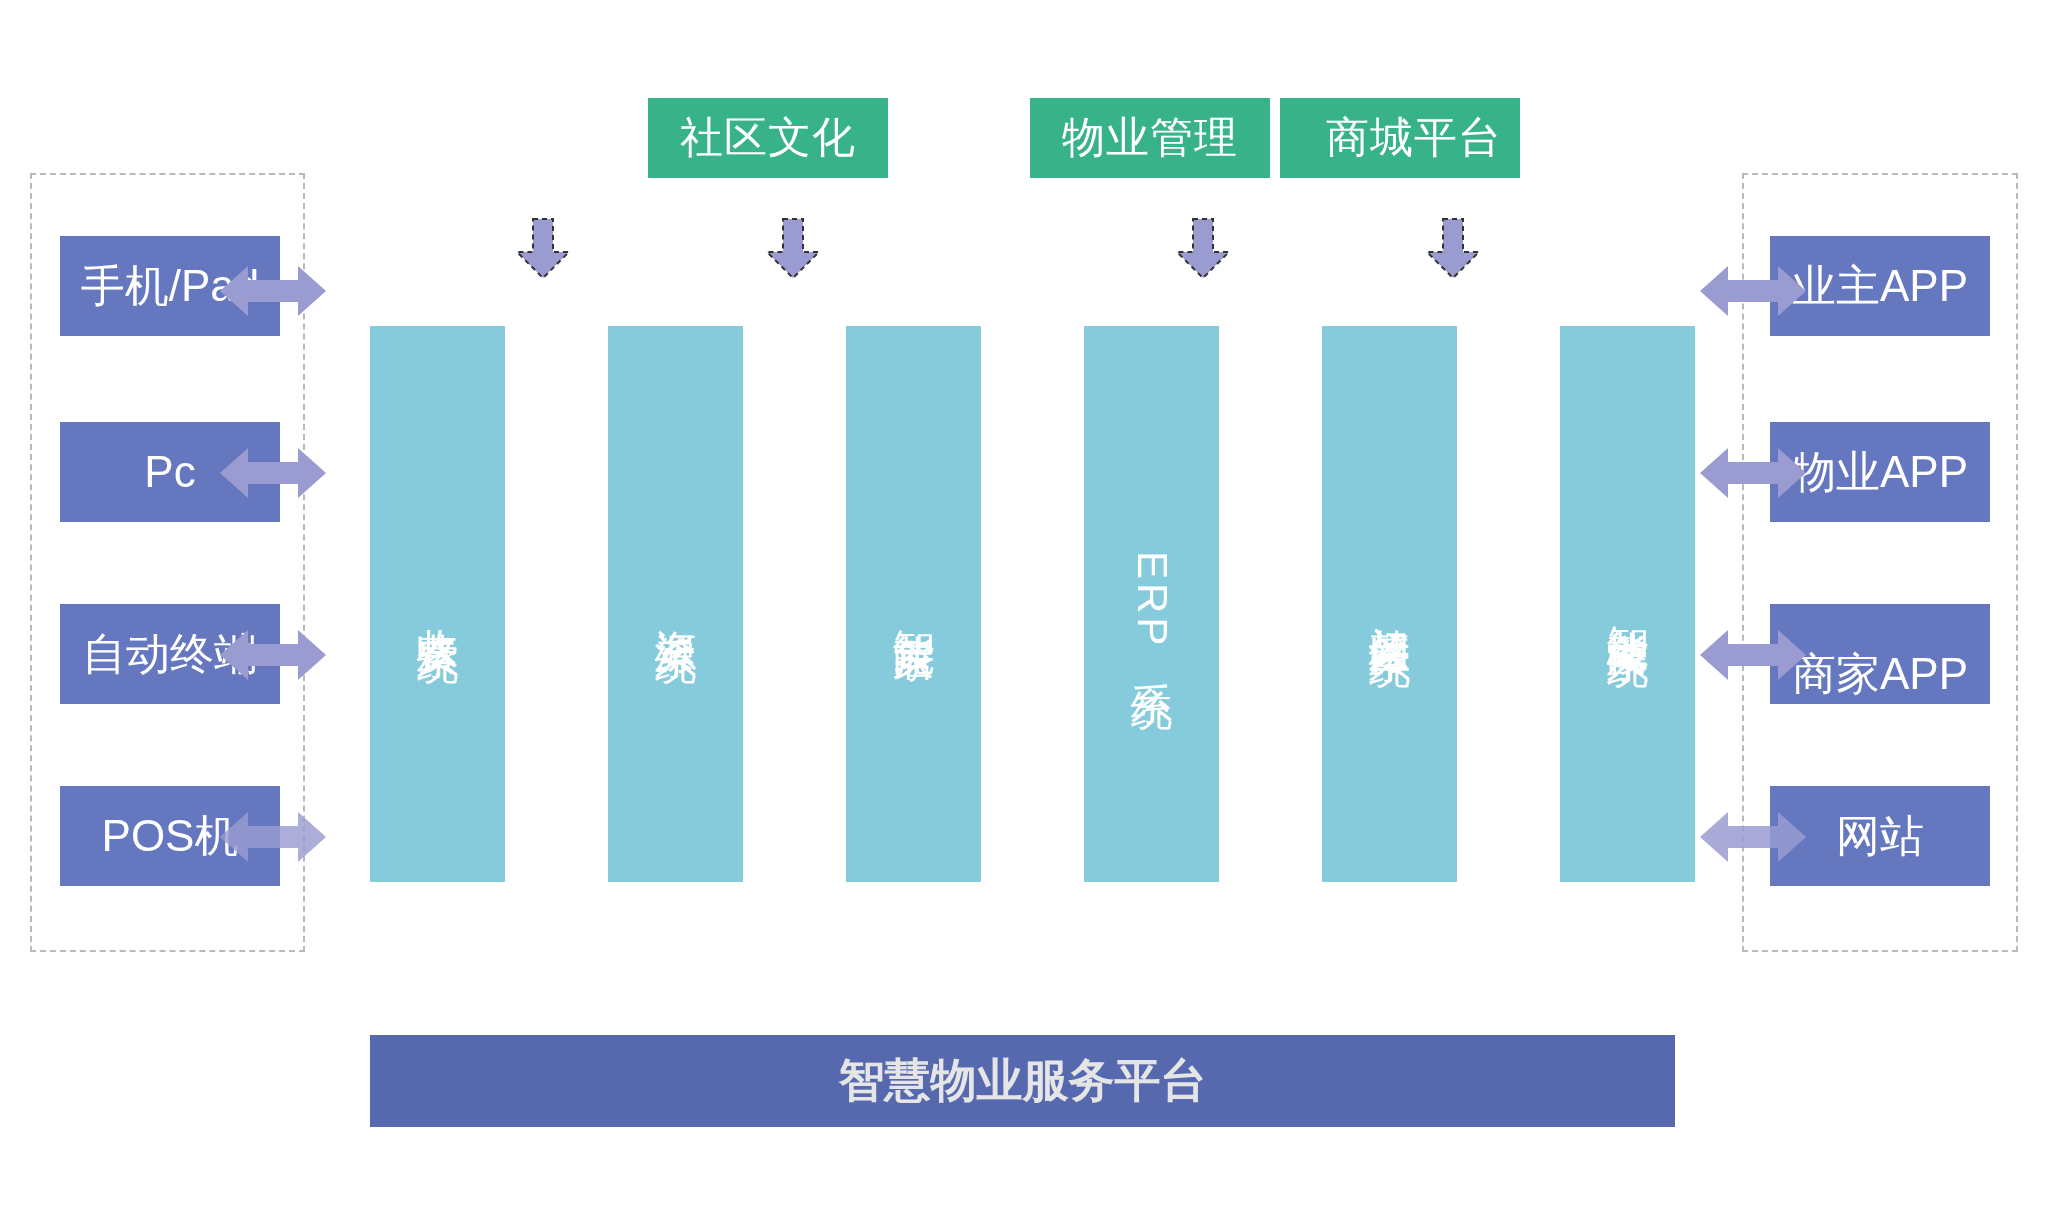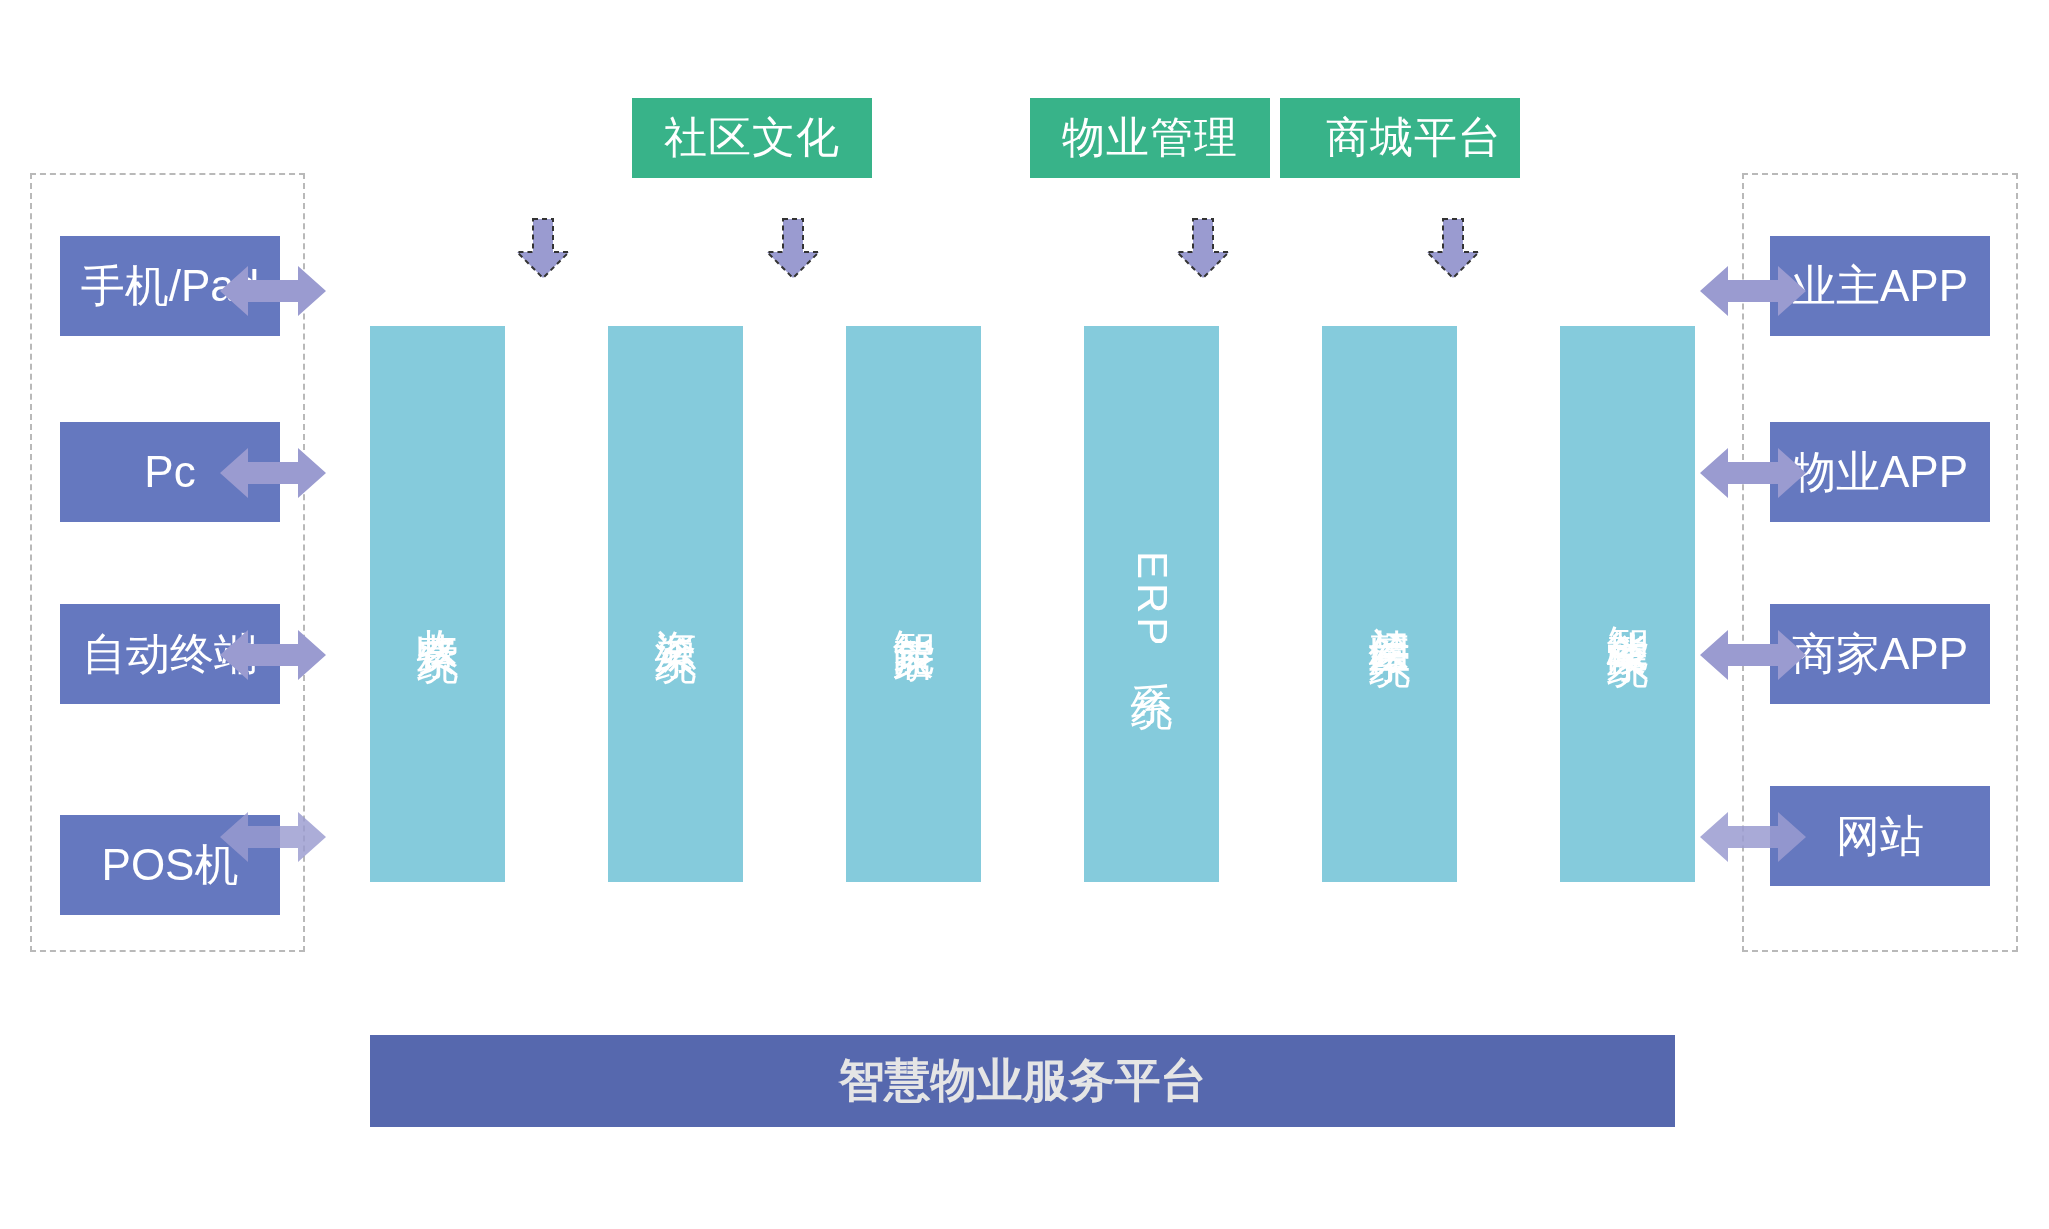--- a/index.html
+++ b/index.html
@@ -91,21 +91,21 @@
 
   
   .arrow{position:absolute;}
   .arrow svg{display:block;overflow:visible;}
 </style>
 </head>
 <body>
 
 <div id="stage">
 
-  <div class="box chan" style="left:632px;top:98px;width:240px;height:80px;">
+  <div class="box chan" style="left:648px;top:98px;width:240px;height:80px;">
     <span>社区文化</span>
   </div>
   <div class="box chan" style="left:1030px;top:98px;width:240px;height:80px;">
     <span>物业管理</span>
   </div>
   <div class="box chan" style="left:1280px;top:98px;width:240px;height:80px;padding-left:28px;">
     <span>商城平台</span>
   </div>
 
   <div class="arrow" style="left:515px;top:218px;">
@@ -133,21 +133,21 @@
 
   <div class="box node overflow" style="left:60px;top:236px;width:220px;height:100px;">
     <span>手机/Pad</span>
   </div>
   <div class="box node" style="left:60px;top:422px;width:220px;height:100px;">
     <span>Pc</span>
   </div>
   <div class="box node" style="left:60px;top:604px;width:220px;height:100px;">
     <span>自动终端</span>
   </div>
-  <div class="box node overflow" style="left:60px;top:786px;width:220px;height:100px;margin-top:29px;">
+  <div class="box node overflow" style="left:60px;top:786px;width:220px;height:100px;">
     <span>POS机</span>
   </div>
 
   <div class="arrow" style="left:218px;top:262px;">
     <svg width="110" height="58" viewBox="0 0 110 58">
       <polygon points="2,29 30,4 30,18 80,18 80,4 108,29 80,54 80,40 30,40 30,54" fill="#9a9bd0"></polygon>
     </svg>
   </div>
   <div class="arrow" style="left:218px;top:444px;">
     <svg width="110" height="58" viewBox="0 0 110 58">
@@ -185,21 +185,21 @@
   </div>
 
   <div class="dash-frame" style="left:1742px;top:173px;width:276px;height:779px;"></div>
 
   <div class="box node" style="left:1770px;top:236px;width:220px;height:100px;">
     <span>业主APP</span>
   </div>
   <div class="box node" style="left:1770px;top:422px;width:220px;height:100px;">
     <span>物业APP</span>
   </div>
-  <div class="box node" style="left:1770px;top:604px;width:220px;height:100px;">
+  <div class="box node" style="left:1770px;top:604px;width:220px;height:100px;align-items:flex-end;">
     <span>商家APP</span>
   </div>
   <div class="box node" style="left:1770px;top:786px;width:220px;height:100px;">
     <span>网站</span>
   </div>
 
   <div class="arrow" style="left:1698px;top:262px;">
     <svg width="110" height="58" viewBox="0 0 110 58">
       <polygon points="2,29 30,4 30,18 80,18 80,4 108,29 80,54 80,40 30,40 30,54" fill="#9a9bd0"></polygon>
     </svg>

